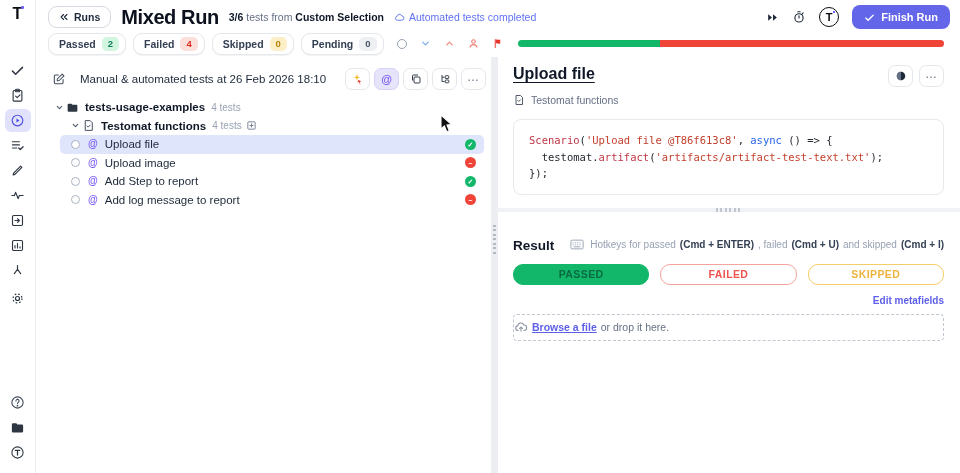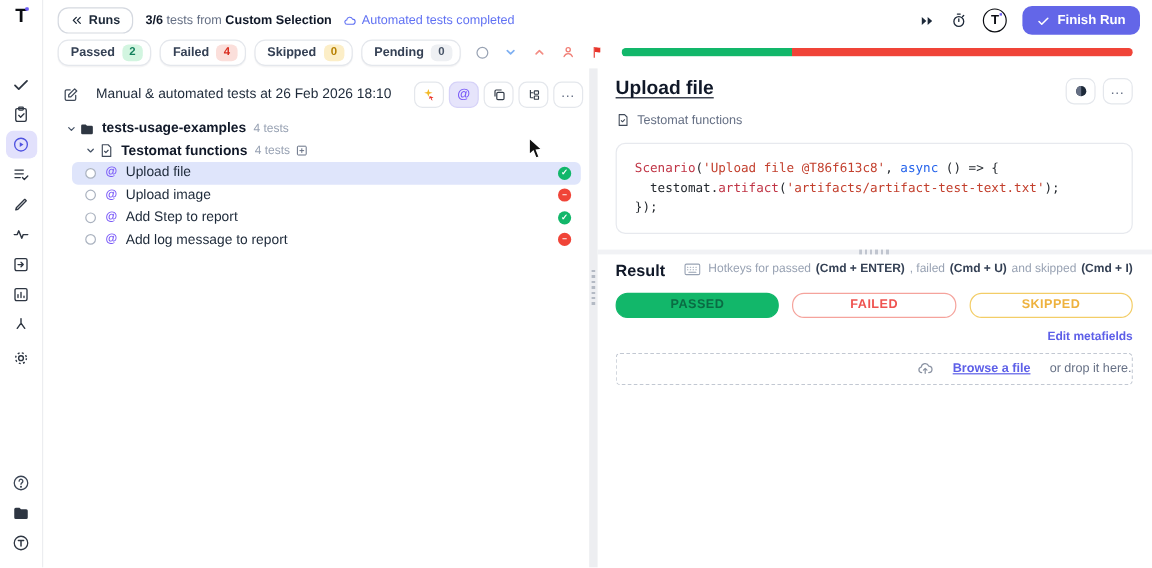--- a/index.html
+++ b/index.html
@@ -88,39 +88,39 @@
   .d-tools{margin-left:auto;display:flex;gap:6px;}
   .d-suite{display:flex;align-items:center;gap:6px;margin-top:7px;color:#667085;font-size:10.5px;}
   .codeblock{margin-top:13px;border:1px solid #e7e9ee;border-radius:8px;padding:12px 15px;font-family:"DejaVu Sans Mono",monospace;font-size:10.5px;line-height:1.58;color:#24292f;min-height:69px;background:#fff;overflow:hidden;white-space:pre;}
   .tok-fn{color:#c03546;}
   .tok-str{color:#c3402e;}
   .tok-kw{color:#2563eb;}
   .tok-p{color:#24292f;}
   .h-divider{margin:13px -16px 0 -15px;height:4px;background:#f1f2f5;position:relative;cursor:row-resize;}
   .grip-h{position:absolute;left:50%;top:0;transform:translateX(-50%);width:26px;height:4px;background:repeating-linear-gradient(to right,#c0c5cf 0 2px,transparent 2px 4.5px);}
 
-  .result-head{display:flex;align-items:baseline;margin-top:6px;}
+  .result-head{display:flex;align-items:baseline;margin-top:26px;}
   .result-title{font-size:13.5px;font-weight:800;color:#101828;}
   .hotkeys{margin-left:auto;font-size:10px;color:#98a2b3;display:flex;align-items:center;gap:4px;white-space:nowrap;}
   .hotkeys b{color:#344054;font-weight:700;}
   .kbd-ic{color:#98a2b3;display:flex;margin-right:2px;}
 
   .result-buttons{display:flex;gap:11px;margin-top:11px;}
   .rbtn{flex:1;height:21px;border-radius:10px;font-size:10.5px;font-weight:700;letter-spacing:.4px;display:flex;align-items:center;justify-content:center;cursor:pointer;font-family:inherit;}
   .rbtn.passed{background:#12b76a;border:1px solid #12b76a;color:#0a6b43;}
   .rbtn.failed{background:#fff;border:1px solid #f5a39c;color:#ef5350;}
   .rbtn.skipped{background:#fff;border:1px solid #f3cd67;color:#eeb23e;}
 
   .tags-row{display:flex;align-items:center;gap:7px;margin-top:10px;}
   .tag{background:#def3e8;color:#2f5447;font-size:9.5px;padding:3.5px 9px;border-radius:4px;cursor:pointer;white-space:nowrap;}
   .edit-link{margin-left:auto;font-size:10px;font-weight:600;color:#5d5fe8;cursor:pointer;white-space:nowrap;}
 
   .result-msg{width:100%;margin-top:8px;height:35px;border:1px solid #d5dae1;border-radius:6px;padding:7px 9px;font-size:11px;font-family:inherit;color:#344054;resize:vertical;}
   .result-msg::placeholder{color:#8b93a3;}
-  .dropzone{margin-top:8px;border:1.5px dashed #c2c8d2;border-radius:4px;height:27px;display:flex;align-items:center;justify-content:flex-end;gap:16px;font-size:10.5px;color:#667085;cursor:pointer;}
+  .dropzone{margin-top:8px;border:1.5px dashed #c2c8d2;border-radius:4px;height:27px;display:flex;align-items:center;justify-content:flex-start;gap:4px;font-size:10.5px;color:#667085;cursor:pointer;}
   .browse{color:#5d5fe8;font-weight:700;text-decoration:underline;}
   .cloud-ic{color:#8b93a3;display:flex;}
 
   .cursor{position:absolute;left:440px;top:114px;pointer-events:none;z-index:50;}
 </style>
 </head>
 <body>
 
 <div class="app">
 
@@ -206,20 +206,21 @@
 
   <div class="main">
 
     <header class="topbar">
       <button class="runs-btn">
         <svg width="10" height="10" viewBox="0 0 24 24" fill="none" stroke="currentColor" stroke-width="2.6" stroke-linecap="round" stroke-linejoin="round">
             <path d="M11 6l-6 6 6 6M19 6l-6 6 6 6"></path>
           </svg>
         <span>Runs</span>
       </button>
+      <span class="page-title">Mixed Run</span>
       <span class="tests-meta"><b>3/6</b> <span>tests from</span> <b>Custom Selection</b></span>
       <span class="auto-link">
         <svg width="11" height="11" viewBox="0 0 24 24" fill="none" stroke="currentColor" stroke-width="2" stroke-linecap="round">
             <path d="M7 18a4 4 0 01-.6-7.95A5.5 5.5 0 0117 8.6 3.8 3.8 0 0117 18z"></path>
           </svg>
         <span>Automated tests completed</span>
       </span>
       <div class="top-right">
         <span class="ghost-ic">
             <svg width="13" height="13" viewBox="0 0 24 24" fill="currentColor">

